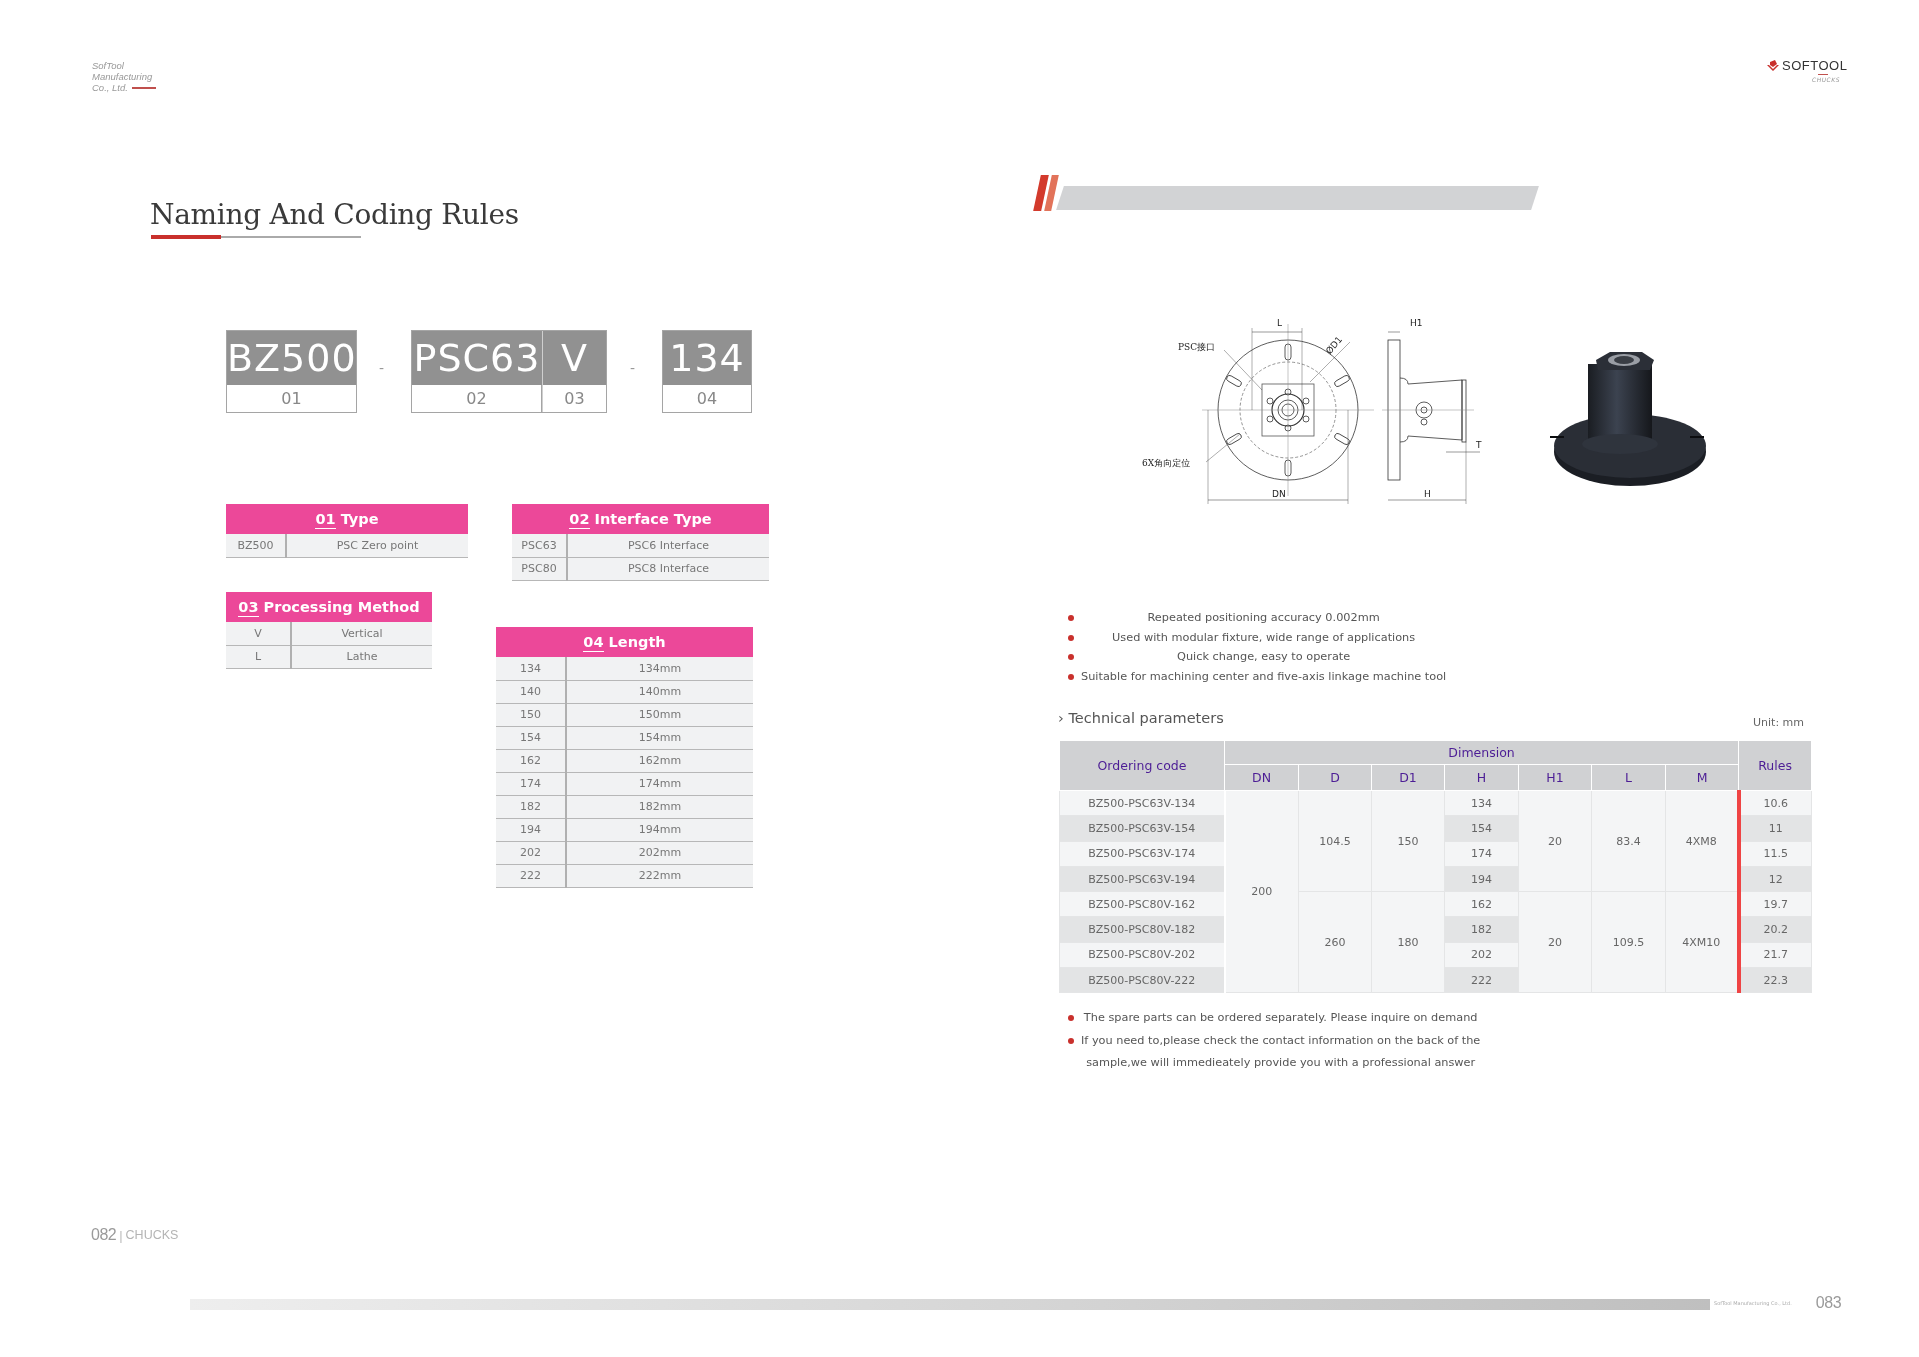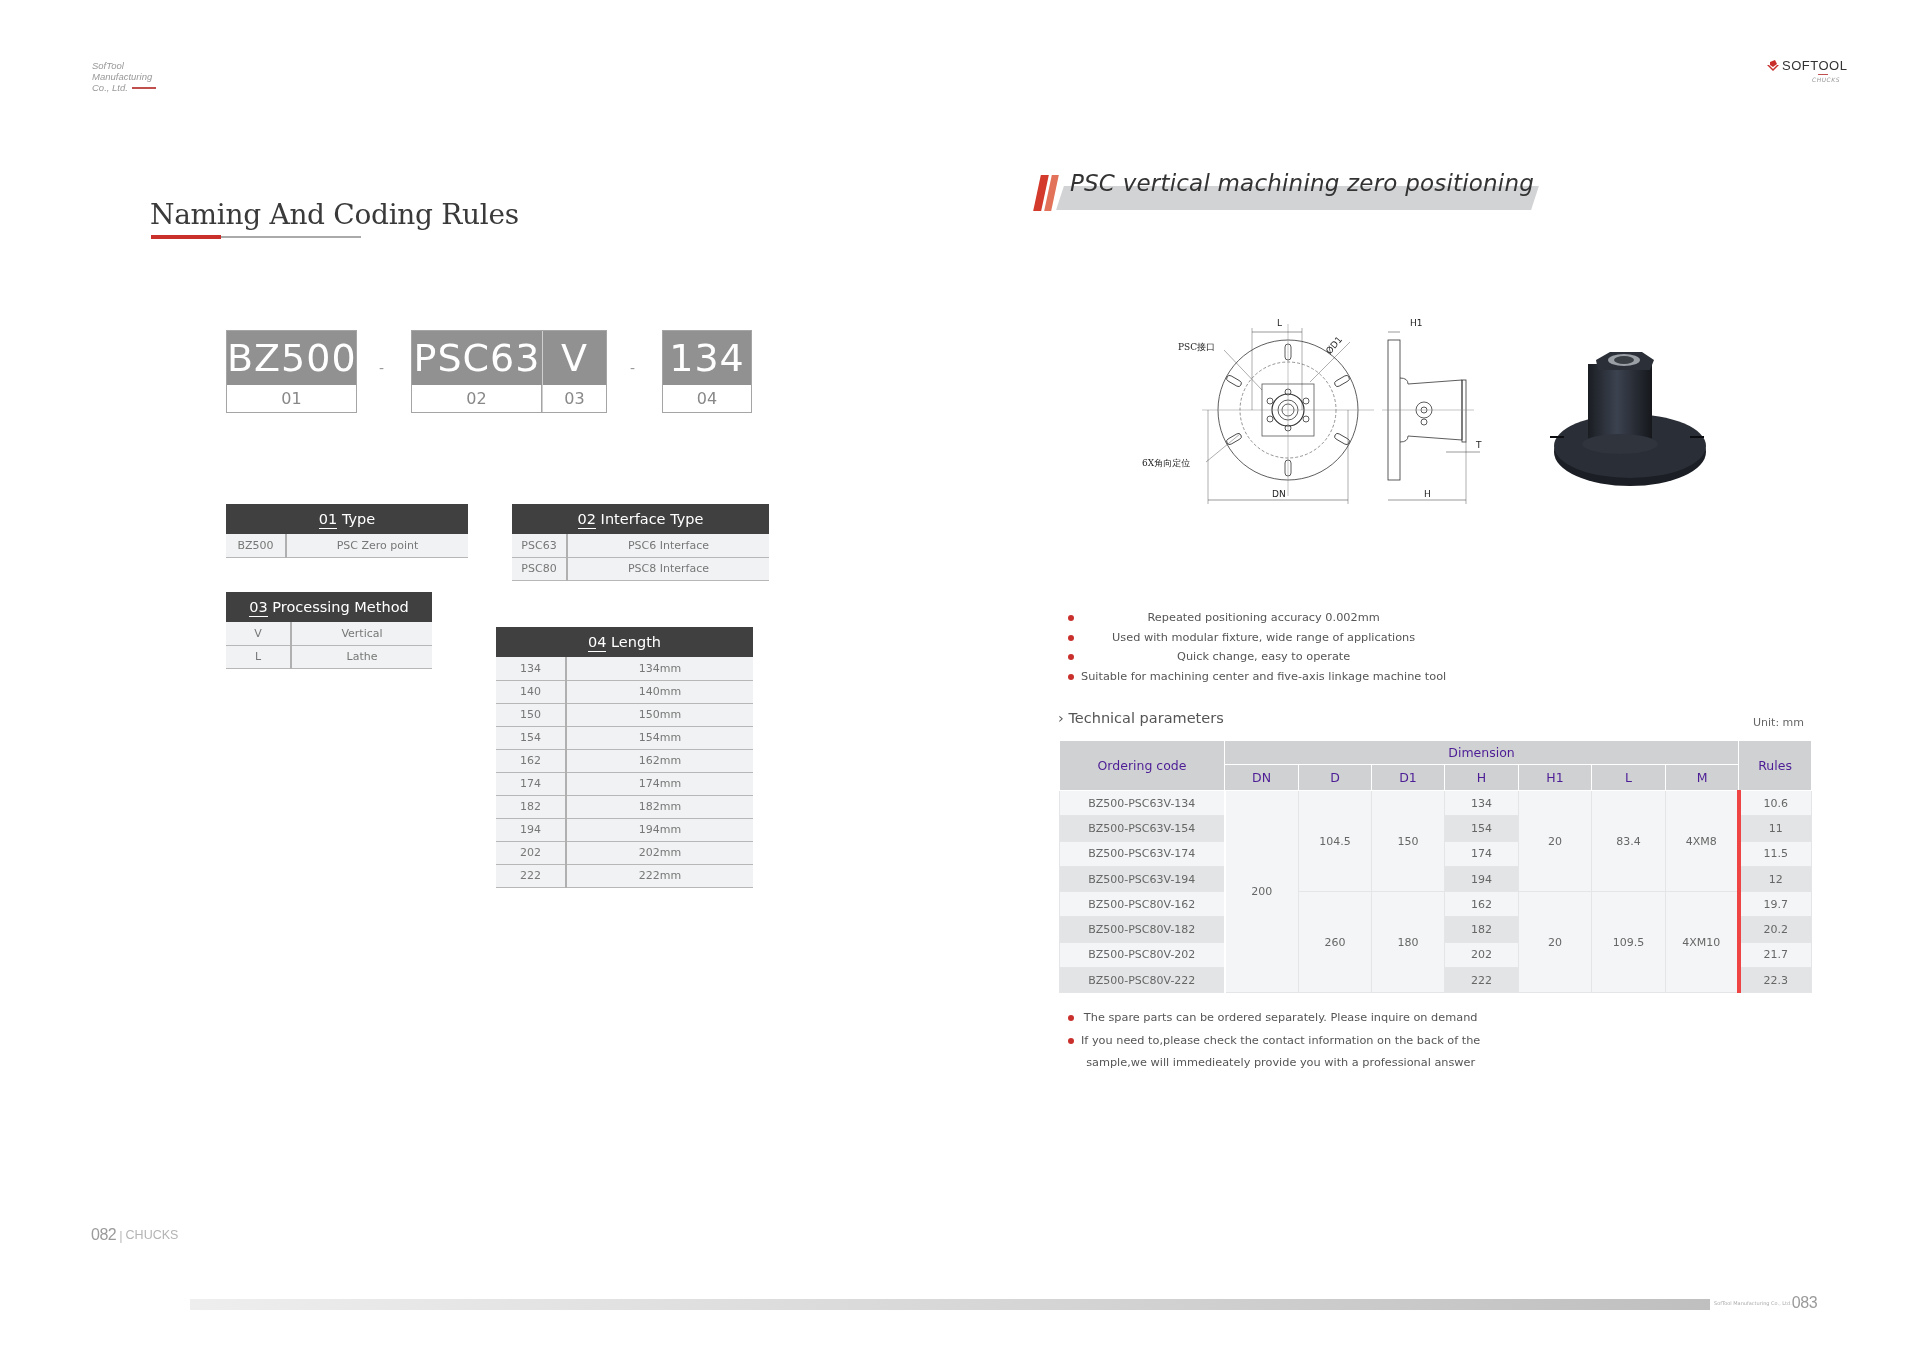--- a/index.html
+++ b/index.html
@@ -22,21 +22,21 @@
   .page-title { position: absolute; left: 150px; top: 198px; font-family: "DejaVu Serif", serif; font-size: 28px; color: #3a3a3a; letter-spacing: -0.3px; }
   .title-underline { position: absolute; left: 151px; top: 236px; width: 210px; height: 2px; background: #aaa; }
   .title-underline .red { position: absolute; left: 0; top: -1px; width: 70px; height: 4px; background: #c9302c; }
 
   .code-box { position: absolute; top: 330px; border: 1px solid #a5a5a5; background: #fff; }
   .code-top { background: #919191; color: #fff; font-size: 38px; height: 54px; line-height: 54px; text-align: center; letter-spacing: 1px; font-family: "DejaVu Sans", sans-serif; }
   .code-bottom { height: 27px; line-height: 27px; text-align: center; color: #888; font-size: 16px; }
   .code-sep { position: absolute; top: 360px; color: #999; font-size: 14px; }
 
   .rule-table { position: absolute; border-collapse: collapse; font-size: 11px; color: #777; }
-  .rule-table th { background: #404040; color: #fff; font-weight: normal; font-size: 14.5px; height: 30px; }
+  .rule-table th { background: #ec4899; color: #fff; font-weight: bold; font-size: 14.5px; height: 30px; }
   .rule-table th u { text-decoration: none; border-bottom: 1px solid #fff; padding-bottom: 1px; }
   .rule-table td { background: #f1f2f3; height: 23px; text-align: center; border-bottom: 1px solid #b7b7b7; }
   .rule-table td.k { border-right: 2px solid #b0b0b0; }
 
   
   .section-title-wrap { position: absolute; left: 1032px; top: 170px; width: 520px; height: 45px; }
   .section-title-bg { position: absolute; left: 28px; top: 16px; width: 475px; height: 24px; background: #d2d3d5; transform: skewX(-18deg); }
   .section-title-stripe1 { position: absolute; left: 5px; top: 5px; width: 8px; height: 36px; background: #d33a2c; transform: skewX(-12deg); }
   .section-title-stripe2 { position: absolute; left: 16px; top: 5px; width: 7px; height: 36px; background: #e2735a; transform: skewX(-12deg); }
   .section-title { position: absolute; left: 38px; top: 0px; font-family: "DejaVu Sans", sans-serif; font-style: italic; font-size: 23px; color: #333; letter-spacing: 0.2px; white-space: nowrap; }
@@ -64,21 +64,21 @@
   .spec-table td.merged { background: #f4f5f6; }
   .spec-table td.code { border-right: 2px solid #fff; }
   .spec-table td.w { border-left: 4px solid #ef4444; }
 
   
   .footer-left { position: absolute; left: 91px; top: 1226px; display: flex; align-items: center; gap: 3px; font-family: "Liberation Sans", sans-serif; color: #aaa; }
   .footer-left .num { font-size: 16px; letter-spacing: -0.5px; color: #9a9a9a; }
   .footer-left .pipe { font-size: 13px; color: #bbb; }
   .footer-left .sect { font-size: 12.5px; color: #b4b4b4; }
   .footer-bar { position: absolute; left: 190px; top: 1299px; width: 1520px; height: 11px; background: linear-gradient(to right, #eeeeee, #d3d3d3 60%, #bfbfbf); }
-  .footer-right { position: absolute; left: 1714px; top: 1294px; display: flex; align-items: center; gap: 0; }
+  .footer-right { position: absolute; left: 1714px; top: 1294px; display: flex; align-items: center; gap: 24px; }
   .footer-right .co { font-size: 5px; color: #aaa; white-space: nowrap; }
   .footer-right .num { font-family: "Liberation Sans", sans-serif; font-size: 16px; color: #9a9a9a; letter-spacing: -0.5px; }
 </style>
 </head>
 <body>
 
 <div class="brand-left">
   <div>SofTool</div>
   <div>Manufacturing</div>
   <div class="line3">
@@ -232,21 +232,20 @@
         <td class="k">222</td>
         <td>222mm</td>
       </tr>
 </tbody>
   </table>
 
 <div class="section-title-wrap">
   <div class="section-title-bg"></div>
   <div class="section-title-stripe1"></div>
   <div class="section-title-stripe2"></div>
-  <div class="section-title">PSC vertical machining zero positioning</div>
 </div>
 
 <svg class="drawing" viewBox="0 0 380 200" fill="none" stroke="#333" stroke-width="0.8">
 
   <g>
     <circle cx="148" cy="100" r="70"></circle>
     <circle cx="148" cy="100" r="48" stroke-dasharray="3,2" stroke="#777"></circle>
     <circle cx="148" cy="100" r="16" stroke-width="1.2"></circle>
     <circle cx="148" cy="100" r="10"></circle>
     <circle cx="148" cy="100" r="6"></circle>

